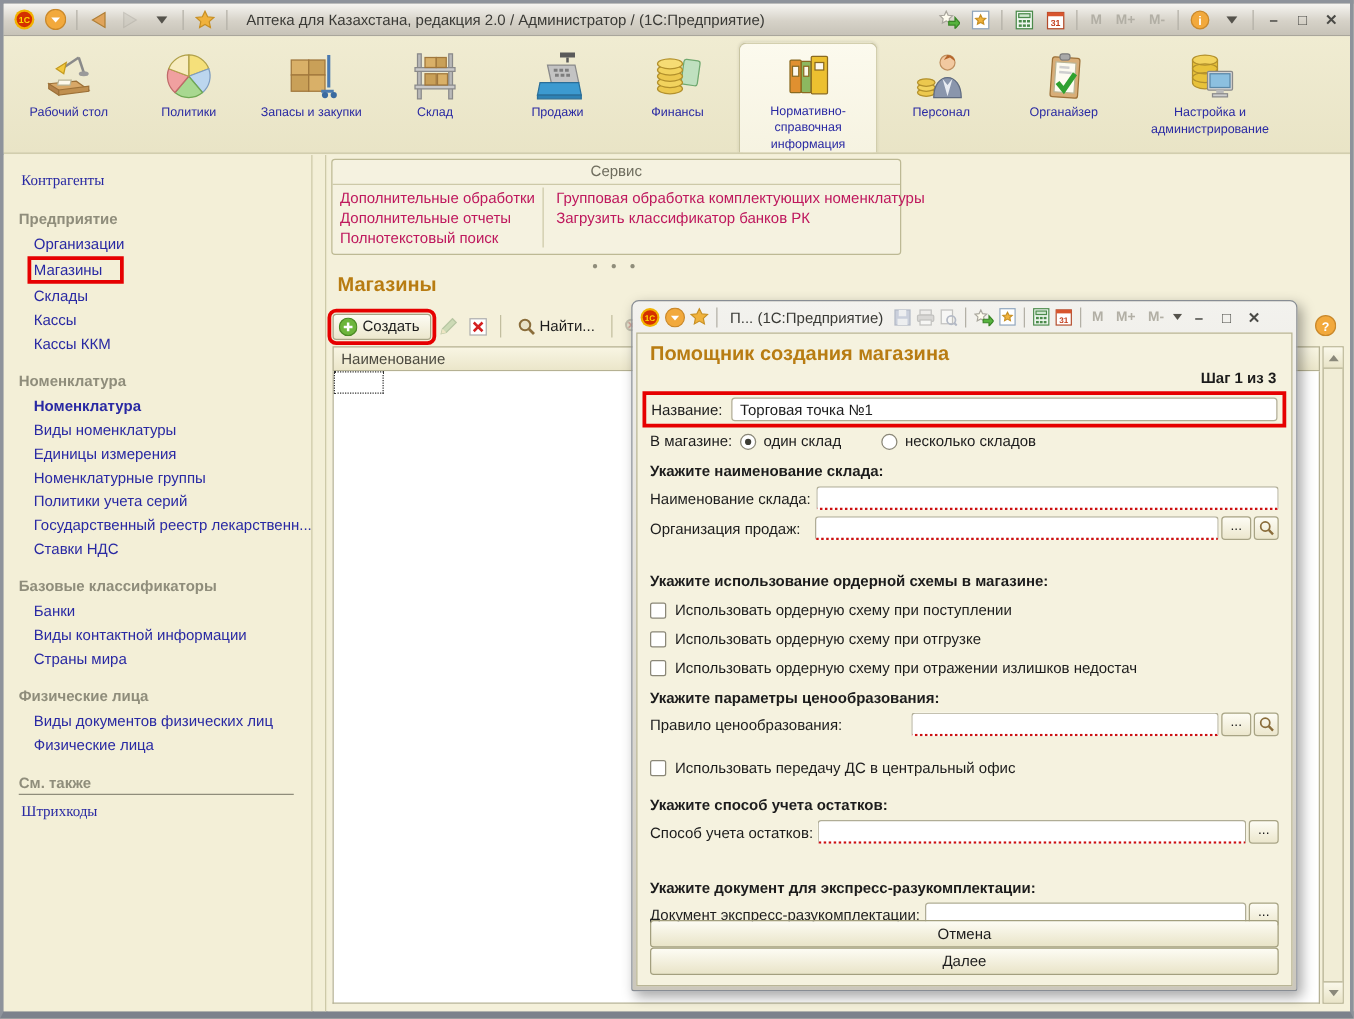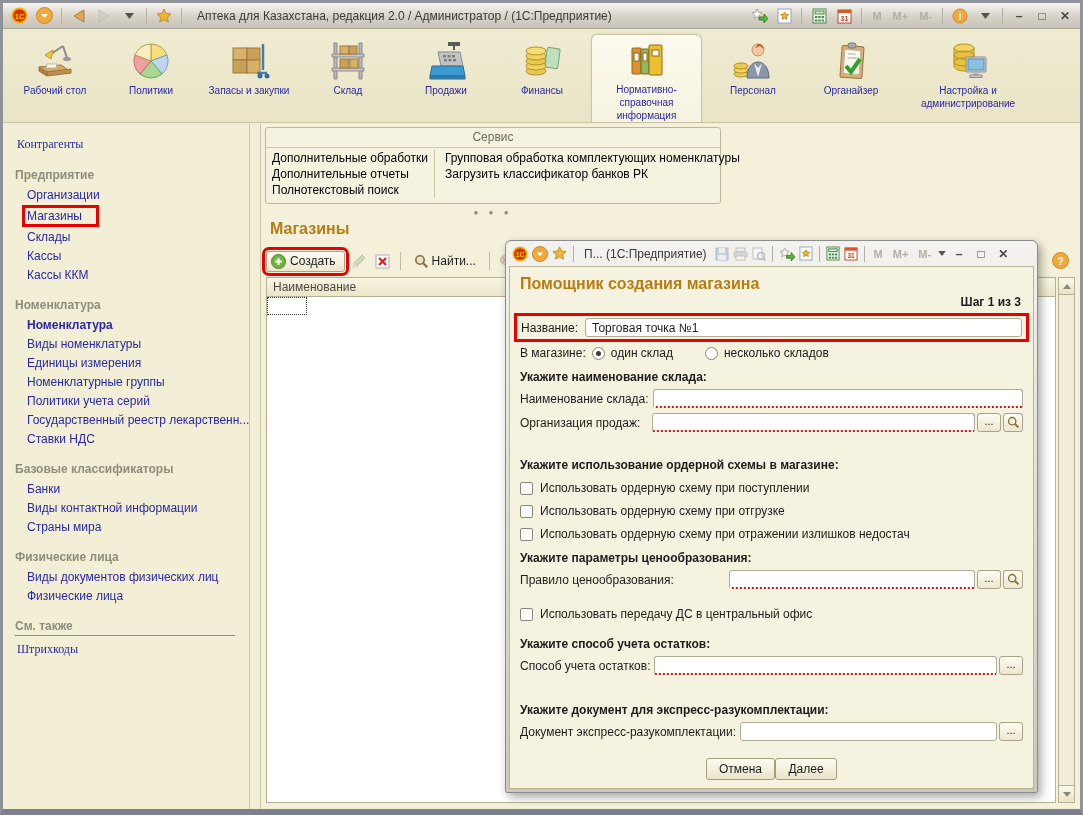--- a/index.html
+++ b/index.html
@@ -69,21 +69,21 @@
   }
   
   .svc {
     position:absolute; left:3px; top:3px; width:456px; height:77px;
     background:#f5f2e0; border:1px solid #bdb994; border-radius:3px;
   }
   .svc-title { text-align:center; color:#6f6d5e; padding:2px 0 3px; border-bottom:1px solid #cdc9a8; }
   .svc-cols { display:flex; padding:2px 6px; }
   .svc-col-l { width:168px; border-right:1px solid #cdc9a8; padding-right:6px; }
   .svc-col-r { padding-left:10px; }
-  .svc a, .svc .lnk { display:block; color:#000000; padding:1px 0; cursor:pointer; white-space:nowrap; }
+  .svc a, .svc .lnk { display:block; color:#be185d; padding:1px 0; cursor:pointer; white-space:nowrap; }
   .svc-dots { position:absolute; left:3px; top:84px; width:456px; text-align:center; color:#8f8d7b; font-size:8px; letter-spacing:4px; }
   
   .list-title { position:absolute; left:8px; top:96px; font-size:16px; font-weight:bold; color:#b87c12; }
   .toolbar { position:absolute; left:4px; top:124px; height:26px; display:flex; align-items:center; gap:4px; }
   .btn-create {
     display:flex; align-items:center; gap:4px; padding:2px 8px 2px 4px;
     background:linear-gradient(#fdfcf4,#ece7cd); border:1px solid #a8a485; border-radius:3px; cursor:pointer;
   }
   .red-outline { outline:3px solid #e60000; outline-offset:1px; }
   .tool-ic { width:20px; height:20px; display:flex; align-items:center; justify-content:center; cursor:pointer; }
@@ -141,21 +141,21 @@
   .radio { width:13px; height:13px; border-radius:50%; border:1px solid #8a8778; background:#fff; position:relative; display:inline-block; }
   .radio.on::after { content:""; position:absolute; left:3px; top:3px; width:5px; height:5px; border-radius:50%; background:#3c3c34; }
   .cbrow { display:flex; align-items:center; gap:7px; margin:9px 0; }
   .cbox { width:13px; height:13px; border:1px solid #8a8778; background:#fff; border-radius:2px; display:inline-block; }
   .btn-ellip {
     width:24px; height:19px; margin-left:2px; font-size:11px; line-height:11px;
     background:linear-gradient(#fdfcf4,#ece7cd); border:1px solid #a8a485; border-radius:3px; text-align:center; padding-top:2px; cursor:pointer;
   }
   .btn-mag { width:20px; height:19px; display:flex; align-items:center; justify-content:center; margin-left:2px;
     background:linear-gradient(#fdfcf4,#ece7cd); border:1px solid #a8a485; border-radius:3px; cursor:pointer; }
-  .dlg-buttons { position:absolute; left:10px; right:10px; bottom:8px; display:flex; justify-content:center; }
+  .dlg-buttons { position:absolute; left:10px; right:10px; bottom:8px; display:flex; justify-content:flex-end;flex-direction:column; }
   .push-btn {
     min-width:62px; padding:3px 12px; text-align:center;
     background:linear-gradient(#fdfcf4,#e9e4c8); border:1px solid #a39f7e; border-radius:3px; cursor:pointer;
   }
   svg { display:block; }
 </style>
 </head>
 <body>
 
 <div class="app">

